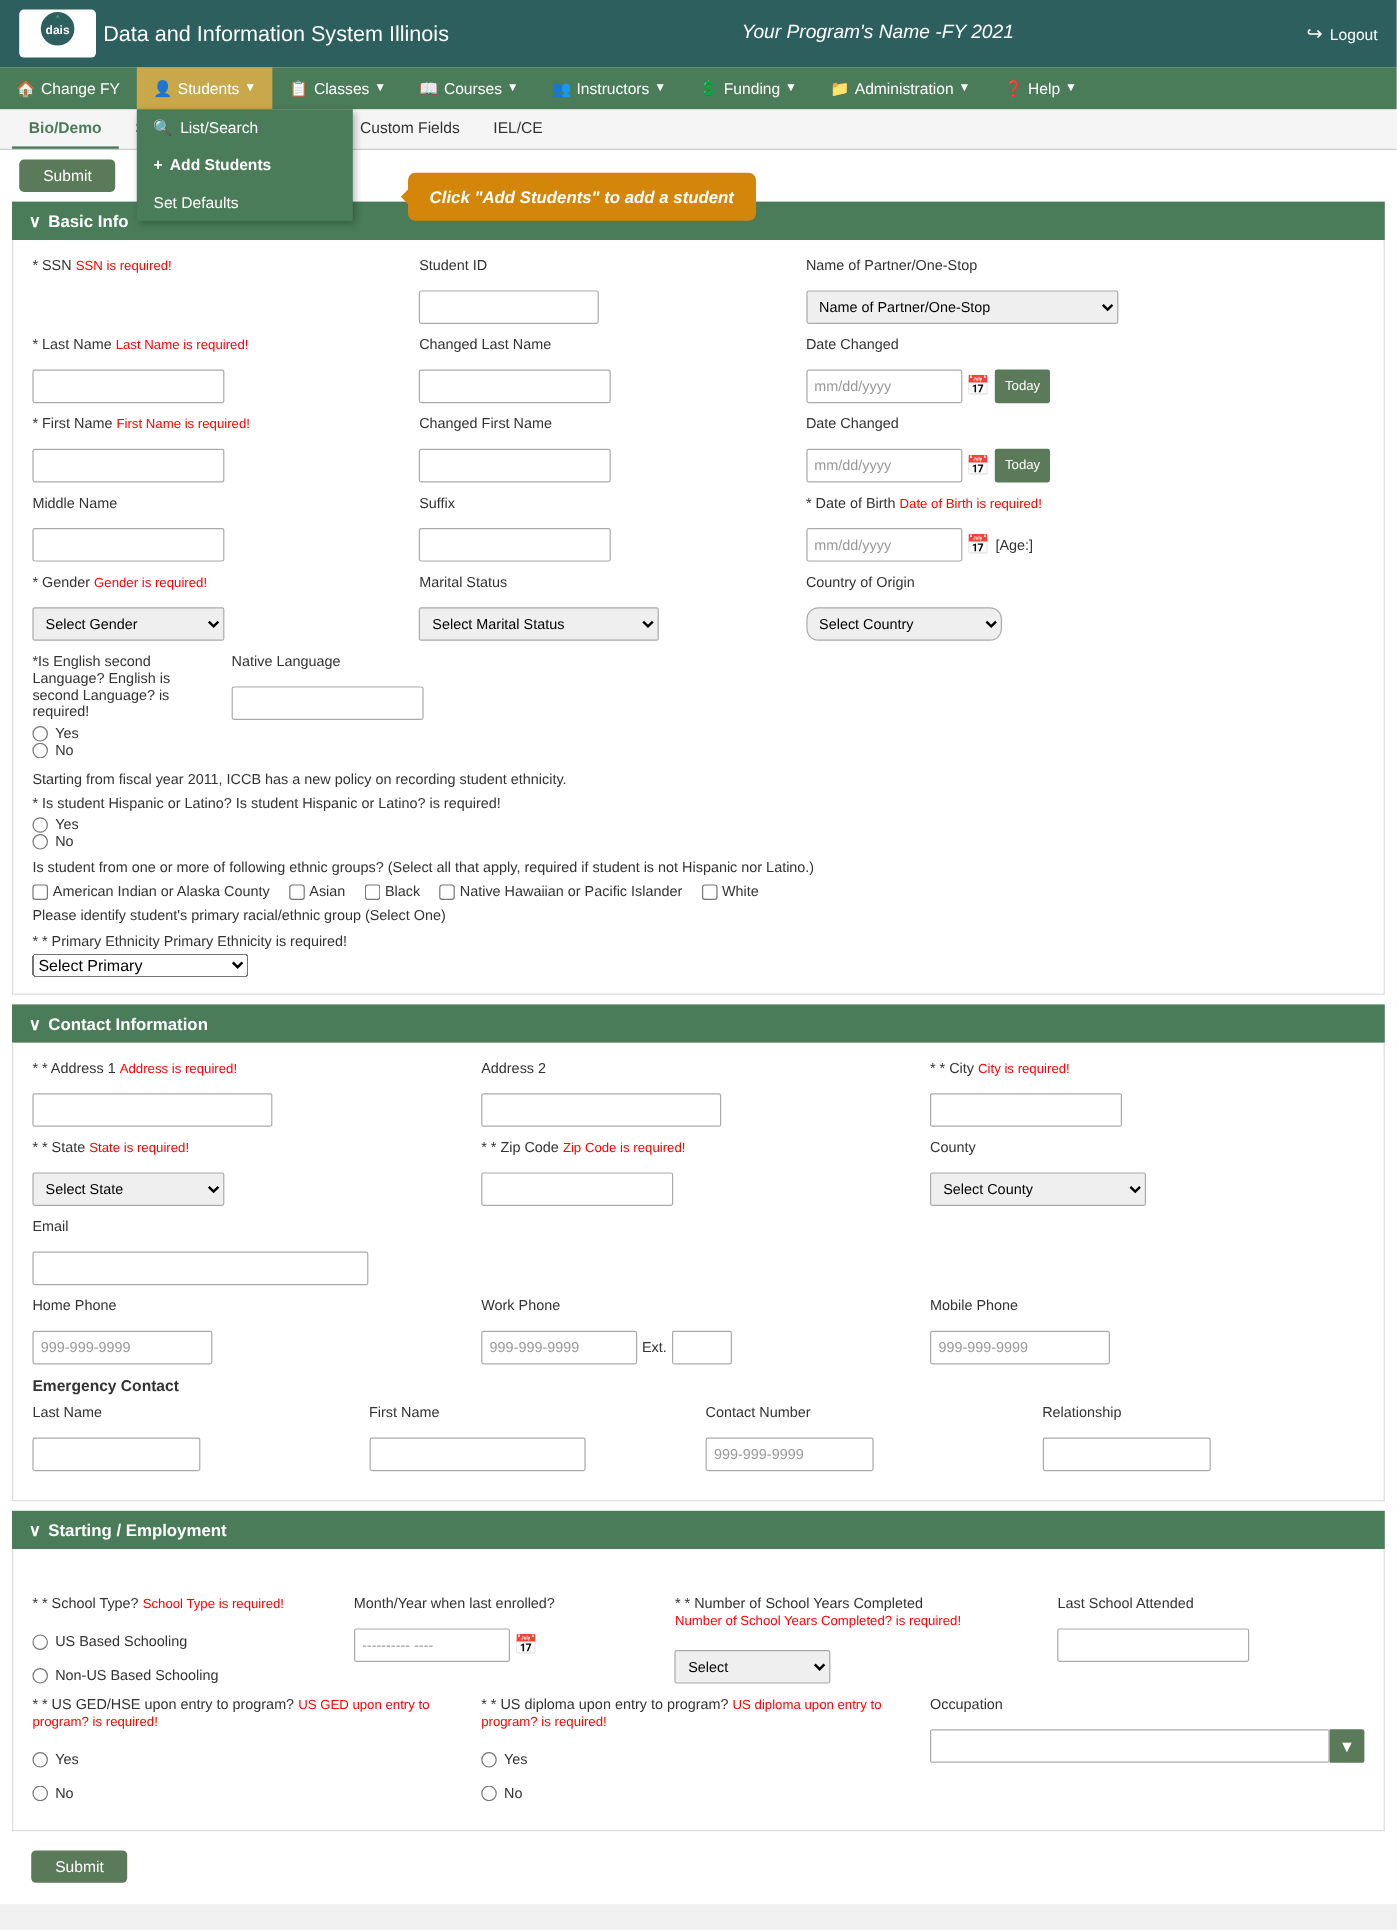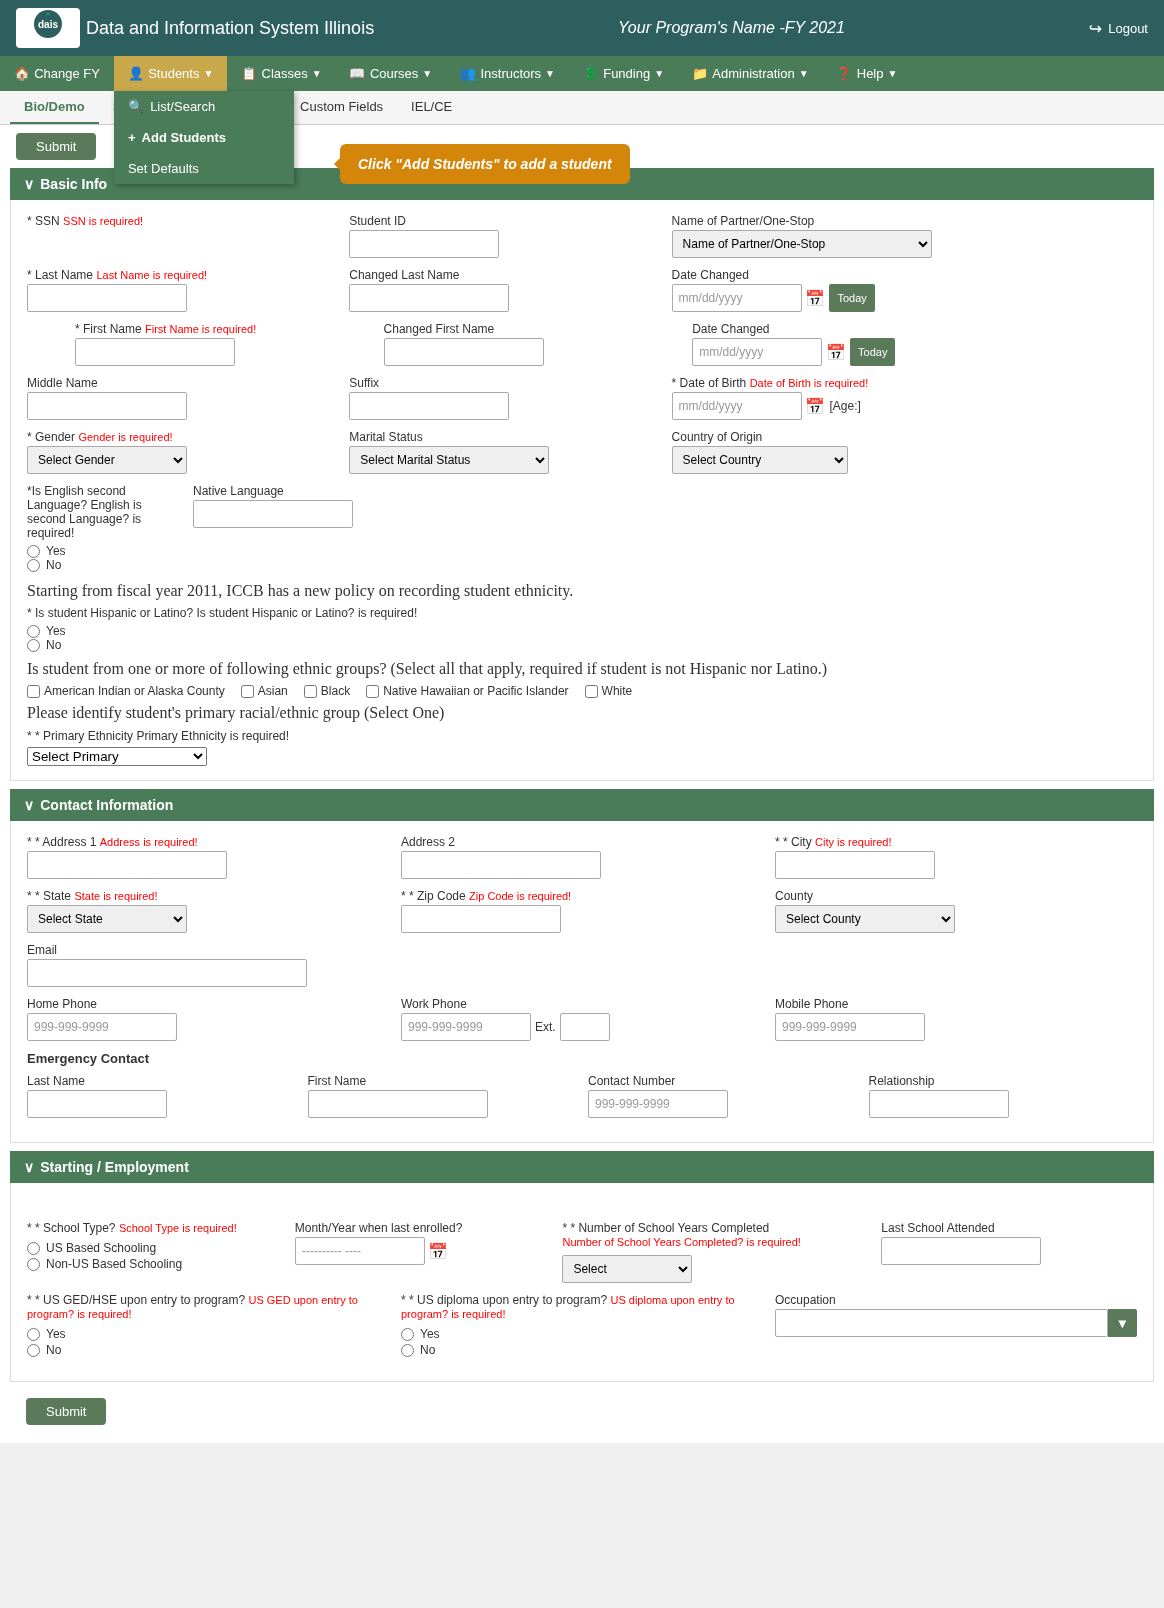--- a/index.html
+++ b/index.html
@@ -35,39 +35,39 @@
     
     .submit-area { padding: 8px 16px; background: white; }
     .submit-btn { background: #5a7a5a; color: white; border: none; padding: 6px 20px; border-radius: 4px; cursor: pointer; font-size: 13px; }
 
     
     .section-header { background: #4a7c59; color: white; padding: 8px 14px; font-size: 14px; font-weight: bold; display: flex; align-items: center; gap: 6px; cursor: pointer; }
     .section-body { background: white; padding: 14px 16px; border: 1px solid #ddd; border-top: none; margin-bottom: 8px; }
 
     
     .form-row { display: flex; gap: 12px; margin-bottom: 10px; align-items: flex-start; }
-    .form-group { display: flex; flex-direction: column; gap: 2px; }
+    .form-group { display: flex; flex-direction: column; gap: 14px; }
     .form-group label { font-size: 12px; color: #333; }
     .form-group label .required { color: red; font-size: 11px; }
     .form-group input[type="text"], .form-group input[type="date"], .form-group select, .form-group input[type="tel"] {
       border: 1px solid #aaa; padding: 4px 6px; border-radius: 2px; font-size: 12px; height: 28px;
     }
     .form-group input::placeholder { color: #999; }
     .generate-btn { background: #5a7a5a; color: white; border: none; padding: 4px 10px; border-radius: 2px; cursor: pointer; font-size: 12px; height: 28px; white-space: nowrap; }
     .today-btn { background: #5a7a5a; color: white; border: none; padding: 0 8px; border-radius: 2px; cursor: pointer; font-size: 11px; height: 28px; }
     .ssn-row { display: flex; gap: 6px; align-items: center; }
     
     
     .radio-group, .checkbox-group { display: flex; align-items: center; gap: 6px; }
     .radio-group label, .checkbox-group label { font-size: 12px; }
     .eth-row { display: flex; gap: 16px; align-items: center; flex-wrap: wrap; margin: 6px 0; }
     .eth-item { display: flex; align-items: center; gap: 4px; font-size: 12px; }
     
     
-    .info-text { font-size: 16px; margin-bottom: 6px; font-family: Liberation Serif, serif; }
+    .info-text { font-size: 12px; margin-bottom: 6px; }
     
     
     select { appearance: auto; }
     
     
     .occupation-row { display: flex; gap: 0; }
     .occupation-input { flex: 1; border: 1px solid #aaa; padding: 4px 6px; border-radius: 2px 0 0 2px; font-size: 12px; height: 28px; }
     .occupation-btn { background: #5a7a5a; color: white; border: none; padding: 0 8px; border-radius: 0 2px 2px 0; cursor: pointer; height: 28px; }
 
     
@@ -244,21 +244,21 @@
             <label>Date Changed</label>
             <div class="date-input-row">
               <input type="text" placeholder="mm/dd/yyyy" style="width: 130px;">
               <span style="font-size:16px;">📅</span>
               <button class="today-btn">Today</button>
             </div>
           </div>
         </div>
 
         <div class="form-row">
-          <div class="form-group" style="flex:1;margin-left:48px;">
+          <div class="form-group" style="flex:1;">
             <label>
               * <span>First Name</span>
               <span class="required">First Name is required!</span>
             </label>
             <input type="text" style="width: 160px;">
           </div>
           <div class="form-group" style="flex:1;">
             <label>Changed First Name</label>
             <input type="text" style="width: 160px;">
           </div>
@@ -305,21 +305,21 @@
             </select>
           </div>
           <div class="form-group" style="flex:1;">
             <label>Marital Status</label>
             <select style="width:200px;">
               <option>Select Marital Status</option>
             </select>
           </div>
           <div class="form-group" style="flex:1.5;">
             <label>Country of Origin</label>
-            <select style="width:176px;">
+            <select style="width:163px;border-radius:10px;">
               <option>Select Country</option>
             </select>
           </div>
         </div>
 
         <div class="form-row" style="flex-direction:column; gap:4px;">
           <div style="display:flex; gap:12px; align-items:flex-start;">
             <div style="flex:1;">
               <div style="font-size:12px; margin-bottom:4px;">
                 <span>*Is English second Language?</span>

